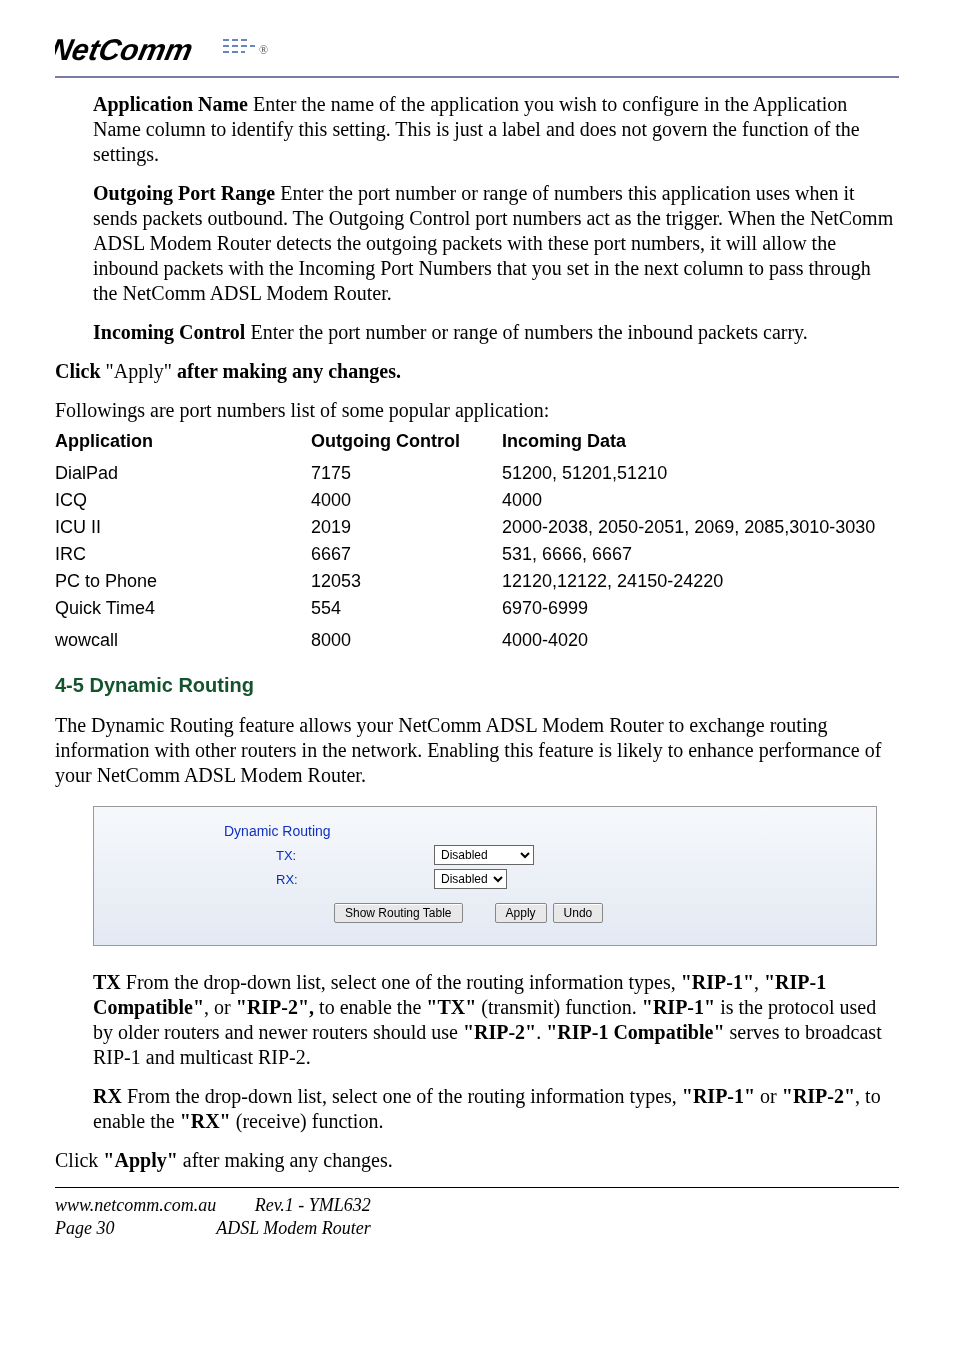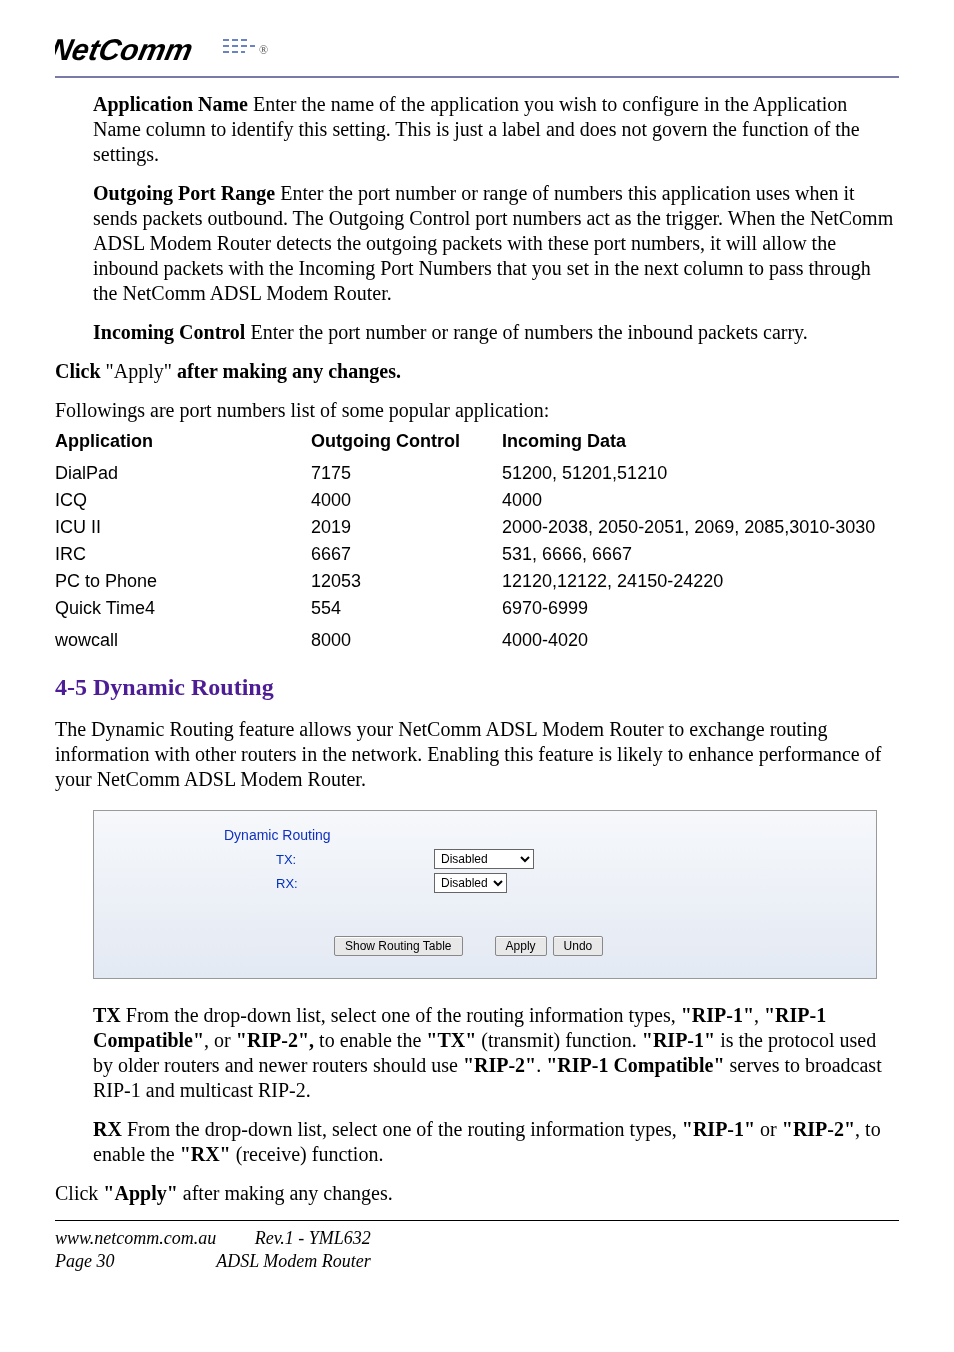--- a/index.html
+++ b/index.html
@@ -57,23 +57,23 @@
     font-weight: bold;
     padding: 4px 6px 8px 0;
   }
   .port-table td {
     padding: 3px 6px 3px 0;
     vertical-align: top;
   }
   .col-app { width: 250px; }
   .col-out { width: 185px; }
   h2.section-heading {
-    font-family: Liberation Serif, serif;
-    color: #4c1d95;
-    font-size: 24px;
+    font-family: Liberation Sans, sans-serif;
+    color: #14532d;
+    font-size: 20px;
     font-weight: bold;
     margin: 10px 0 16px 0;
   }
   
   .screenshot {
     margin: 18px 38px 24px 38px;
     border: 1px solid #999;
     background: linear-gradient(#f6f8fb, #e3e9f3);
     padding: 16px 40px 22px 60px;
     font-family: Tahoma, Arial, sans-serif;
@@ -118,21 +118,20 @@
     gap: 6px;
   }
   .win-btn {
     font-family: Tahoma, Arial, sans-serif;
     font-size: 12px;
     background: #e8e8e8;
     border: 1px solid #888;
     border-radius: 2px;
     padding: 2px 10px;
     box-shadow: inset 0 1px 0 #fff;
-    margin-top: 29px;
   }
   
   hr.footer-line {
     border: none;
     border-top: 1px solid #000;
     margin: 14px 0 6px 0;
   }
   .footer {
     display: flex;
     justify-content: flex-start;

